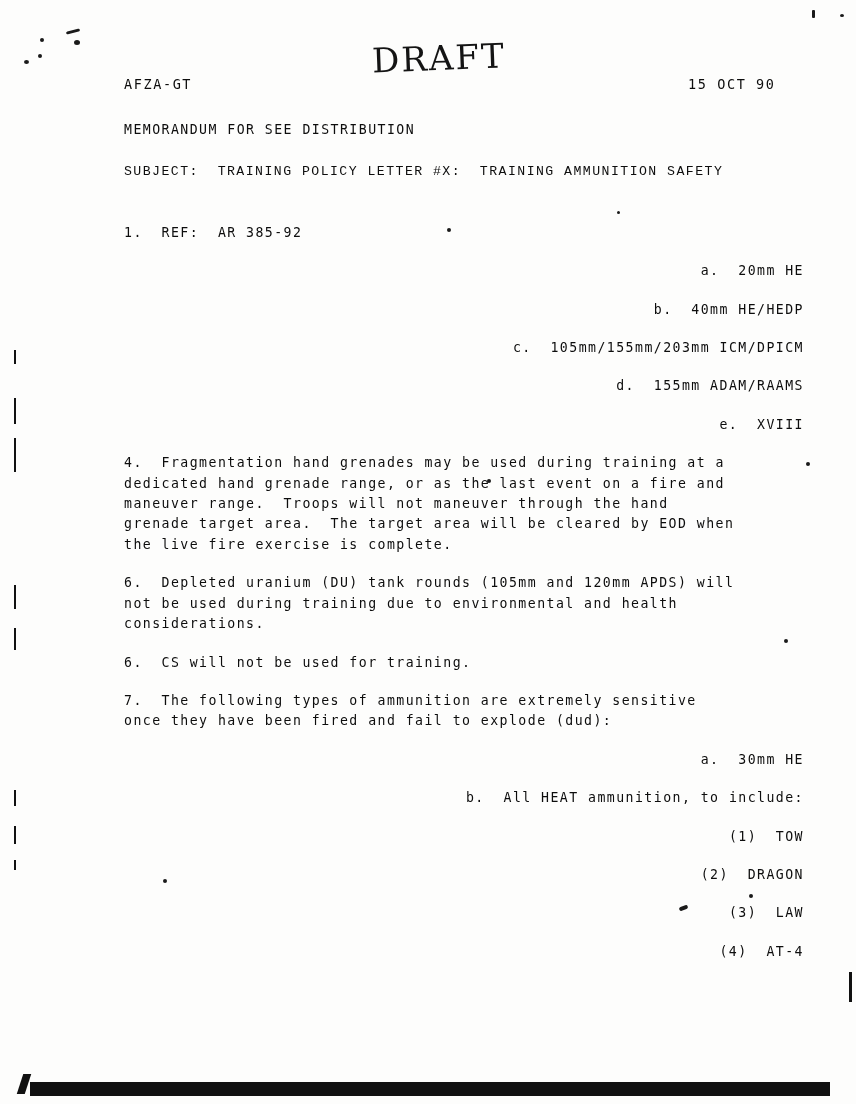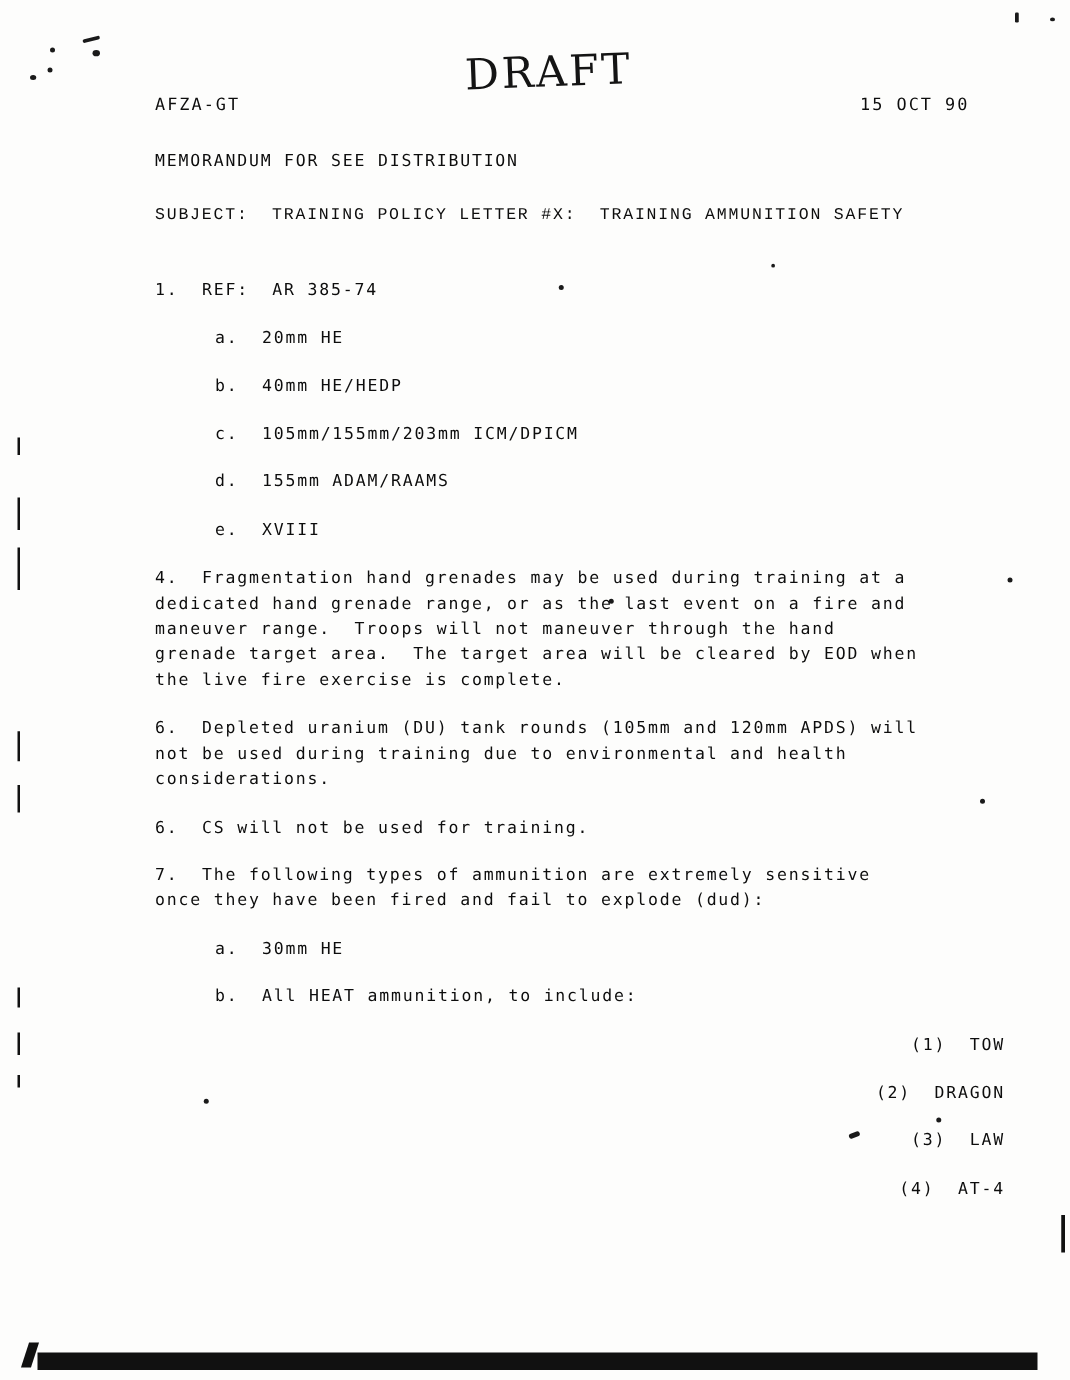--- a/index.html
+++ b/index.html
@@ -62,21 +62,21 @@
     top: 120px;
     width: 680px;
     font-size: 13.2px;
     line-height: 20.4px;
     letter-spacing: 1.45px;
   }
   .blk {
     margin: 0 0 18px 0;
     white-space: pre-wrap;
   }
-  .lvl1 { margin-left: 48px; }
+  .lvl1 { margin-left: 60px; text-align: right; }
   .lvl2 { margin-left: 96px; text-align: right; }
   .gap-lg { margin-bottom: 22px; }
   .bottom-bar {
     position: absolute;
     left: 30px;
     top: 1082px;
     width: 800px;
     height: 14px;
     background: #111;
   }
@@ -131,21 +131,21 @@
 
   <div class="draft-stamp">DRAFT</div>
 
   <div class="hdr-left">AFZA-GT</div>
   <div class="hdr-right">15 OCT 90</div>
 
   <div class="body-text">
     <p class="blk gap-lg">MEMORANDUM FOR SEE DISTRIBUTION</p>
     <p class="blk" style="margin-bottom:40px;font-family:Liberation Mono, monospace;">SUBJECT:  TRAINING POLICY LETTER #X:  TRAINING AMMUNITION SAFETY</p>
 
-    <p class="blk">1.  REF:  AR 385-74</p>
+    <p class="blk">1.  REF:  AR 385-92</p>
 
     <p class="blk lvl1">a.  20mm HE</p>
     <p class="blk lvl1">b.  40mm HE/HEDP</p>
     <p class="blk lvl1">c.  105mm/155mm/203mm ICM/DPICM</p>
     <p class="blk lvl1">d.  155mm ADAM/RAAMS</p>
     <p class="blk lvl1">e.  XVIII</p>
 
     <p class="blk">4.  Fragmentation hand grenades may be used during training at a
 dedicated hand grenade range, or as the last event on a fire and
 maneuver range.  Troops will not maneuver through the hand

